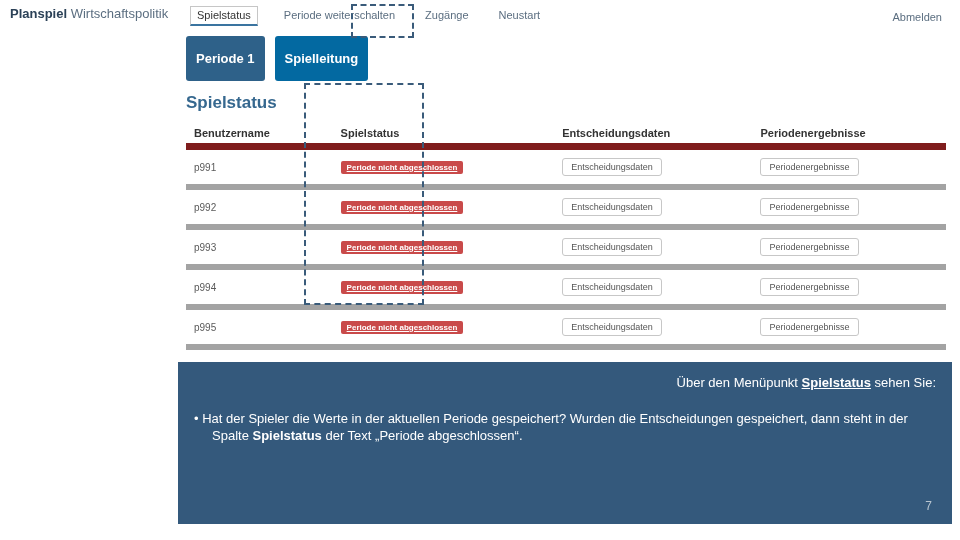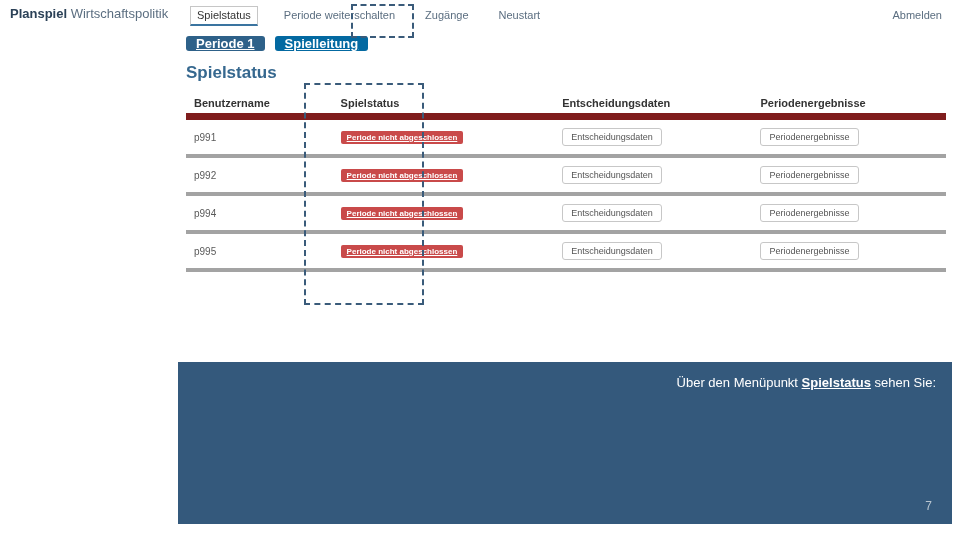--- a/index.html
+++ b/index.html
@@ -1,42 +1,42 @@
 <!DOCTYPE html>
 <html><head>
   <meta charset="utf-8">
   <style>
     * { margin: 0; padding: 0; box-sizing: border-box; }
     body { width: 960px; height: 540px; font-family: Arial, Helvetica, sans-serif; background: #fff; position: relative; font-size: 11px; color: #333; overflow: hidden; }
 
     
-    .topnav { display: flex; align-items: flex-start; justify-content: space-between; padding: 6px 14px 4px 190px; font-size: 11px; color: #5b6e80; }
+    .topnav { display: flex; align-items: flex-end; justify-content: space-between; padding: 6px 14px 4px 190px; font-size: 11px; color: #5b6e80; }
     .topnav .brand { position: absolute; left: 10px; top: 6px; font-size: 13px; font-weight: bold; color: #2b4157; }
     .topnav .brand .light { font-weight: normal; color: #5b6e80; }
     .topnav ul.left { display: flex; gap: 22px; list-style: none; }
     .topnav ul.right { list-style: none; }
     .topnav li { cursor: pointer; color: #5b6e80; padding: 3px 4px; }
     .topnav li.active { background: #fff; border: 1px solid #c6c6c6; border-bottom: 2px solid #3a74a0; padding: 2px 6px 3px 6px; color: #333; }
 
     
     .pills { display: flex; gap: 10px; padding: 6px 0 8px 186px; }
-    .pill { background: #2e6189; color: #fff; border-radius: 3px; padding: 0 10px; font-weight: bold; font-size: 13px; text-decoration: underline; }
+    .pill { background: #2e6189; color: #fff; border-radius: 3px; padding: 15px 10px; font-weight: bold; font-size: 13px; }
     .pill.outline { background: #0369a1; }
 
     
     .dashed1 { position: absolute; border: 2px dashed #3a5b7a; left: 351px; top: 4px; width: 63px; height: 34px; }
     .dashed2 { position: absolute; border: 2px dashed #3a5b7a; left: 304px; top: 83px; width: 120px; height: 222px; }
 
     
     .page-title { font-size: 17px; color: #36688f; padding: 4px 0 10px 186px; }
 
     
     table { border-collapse: collapse; width: 760px; margin-left: 186px; }
     th { text-align: left; font-size: 11px; font-weight: bold; padding: 4px 8px; border-bottom: 7px solid #7f1d1d; }
-    td { padding: 8px 8px; border-bottom: 4px solid #a3a3a3; font-size: 10px; vertical-align: middle; }
+    td { padding: 8px 8px; border-bottom: 6px solid #a3a3a3; font-size: 10px; vertical-align: middle; }
     td.user { color: #5a5a5a; }
     .badge-red { display: inline-block; background: #c94a4a; color: #fff; border-radius: 2px; padding: 2px 6px; font-size: 8px; font-weight: bold; text-decoration: underline; }
     .btn-sm { display: inline-block; border: 1px solid #c7c7c7; border-radius: 3px; background: #fff; color: #555; padding: 3px 8px; font-size: 9px; cursor: pointer; }
 
     
     .footer { position: absolute; left: 178px; right: 8px; top: 362px; bottom: 16px; background: #34597c; color: #fff; padding: 12px 16px 10px 16px; font-size: 13px; line-height: 1.35; }
     .footer ul { list-style: none; margin-top: 2px; }
     .footer li::before { content: "•  "; }
     .footer .lead { margin-bottom: 18px; text-align: right; }
     .footer .u { text-decoration: underline; font-weight: bold; }
@@ -88,34 +88,43 @@
         <td><span class="btn-sm">Entscheidungsdaten</span></td>
         <td><span class="btn-sm">Periodenergebnisse</span></td>
       </tr>
       <tr>
         <td class="user">p992</td>
         <td><span class="badge-red">Periode nicht abgeschlossen</span></td>
         <td><span class="btn-sm">Entscheidungsdaten</span></td>
         <td><span class="btn-sm">Periodenergebnisse</span></td>
       </tr>
       <tr>
+        <td class="user">p993</td>
+        <td><span class="badge-red">Periode nicht abgeschlossen</span></td>
+        <td><span class="btn-sm">Entscheidungsdaten</span></td>
+        <td><span class="btn-sm">Periodenergebnisse</span></td>
+      </tr>
+      <tr>
         <td class="user">p994</td>
         <td><span class="badge-red">Periode nicht abgeschlossen</span></td>
         <td><span class="btn-sm">Entscheidungsdaten</span></td>
         <td><span class="btn-sm">Periodenergebnisse</span></td>
       </tr>
       <tr>
         <td class="user">p995</td>
         <td><span class="badge-red">Periode nicht abgeschlossen</span></td>
         <td><span class="btn-sm">Entscheidungsdaten</span></td>
         <td><span class="btn-sm">Periodenergebnisse</span></td>
       </tr>
     </tbody>
 </table>
 
 <div class="footer">
   <p class="lead">
     <span>Über den Menüpunkt </span><span class="u">Spielstatus</span><span> sehen Sie:</span>
   </p>
   <ul>
+    <li>
+      <span>Hat der Spieler die Werte in der aktuellen Periode gespeichert? Wurden die Entscheidungen gespeichert, dann steht in der Spalte </span><span class="b">Spielstatus</span><span> der Text „Periode abgeschlossen“.</span>
+    </li>
   </ul>
   <span class="pagenum">7</span>
 </div>
 
 </body></html>

